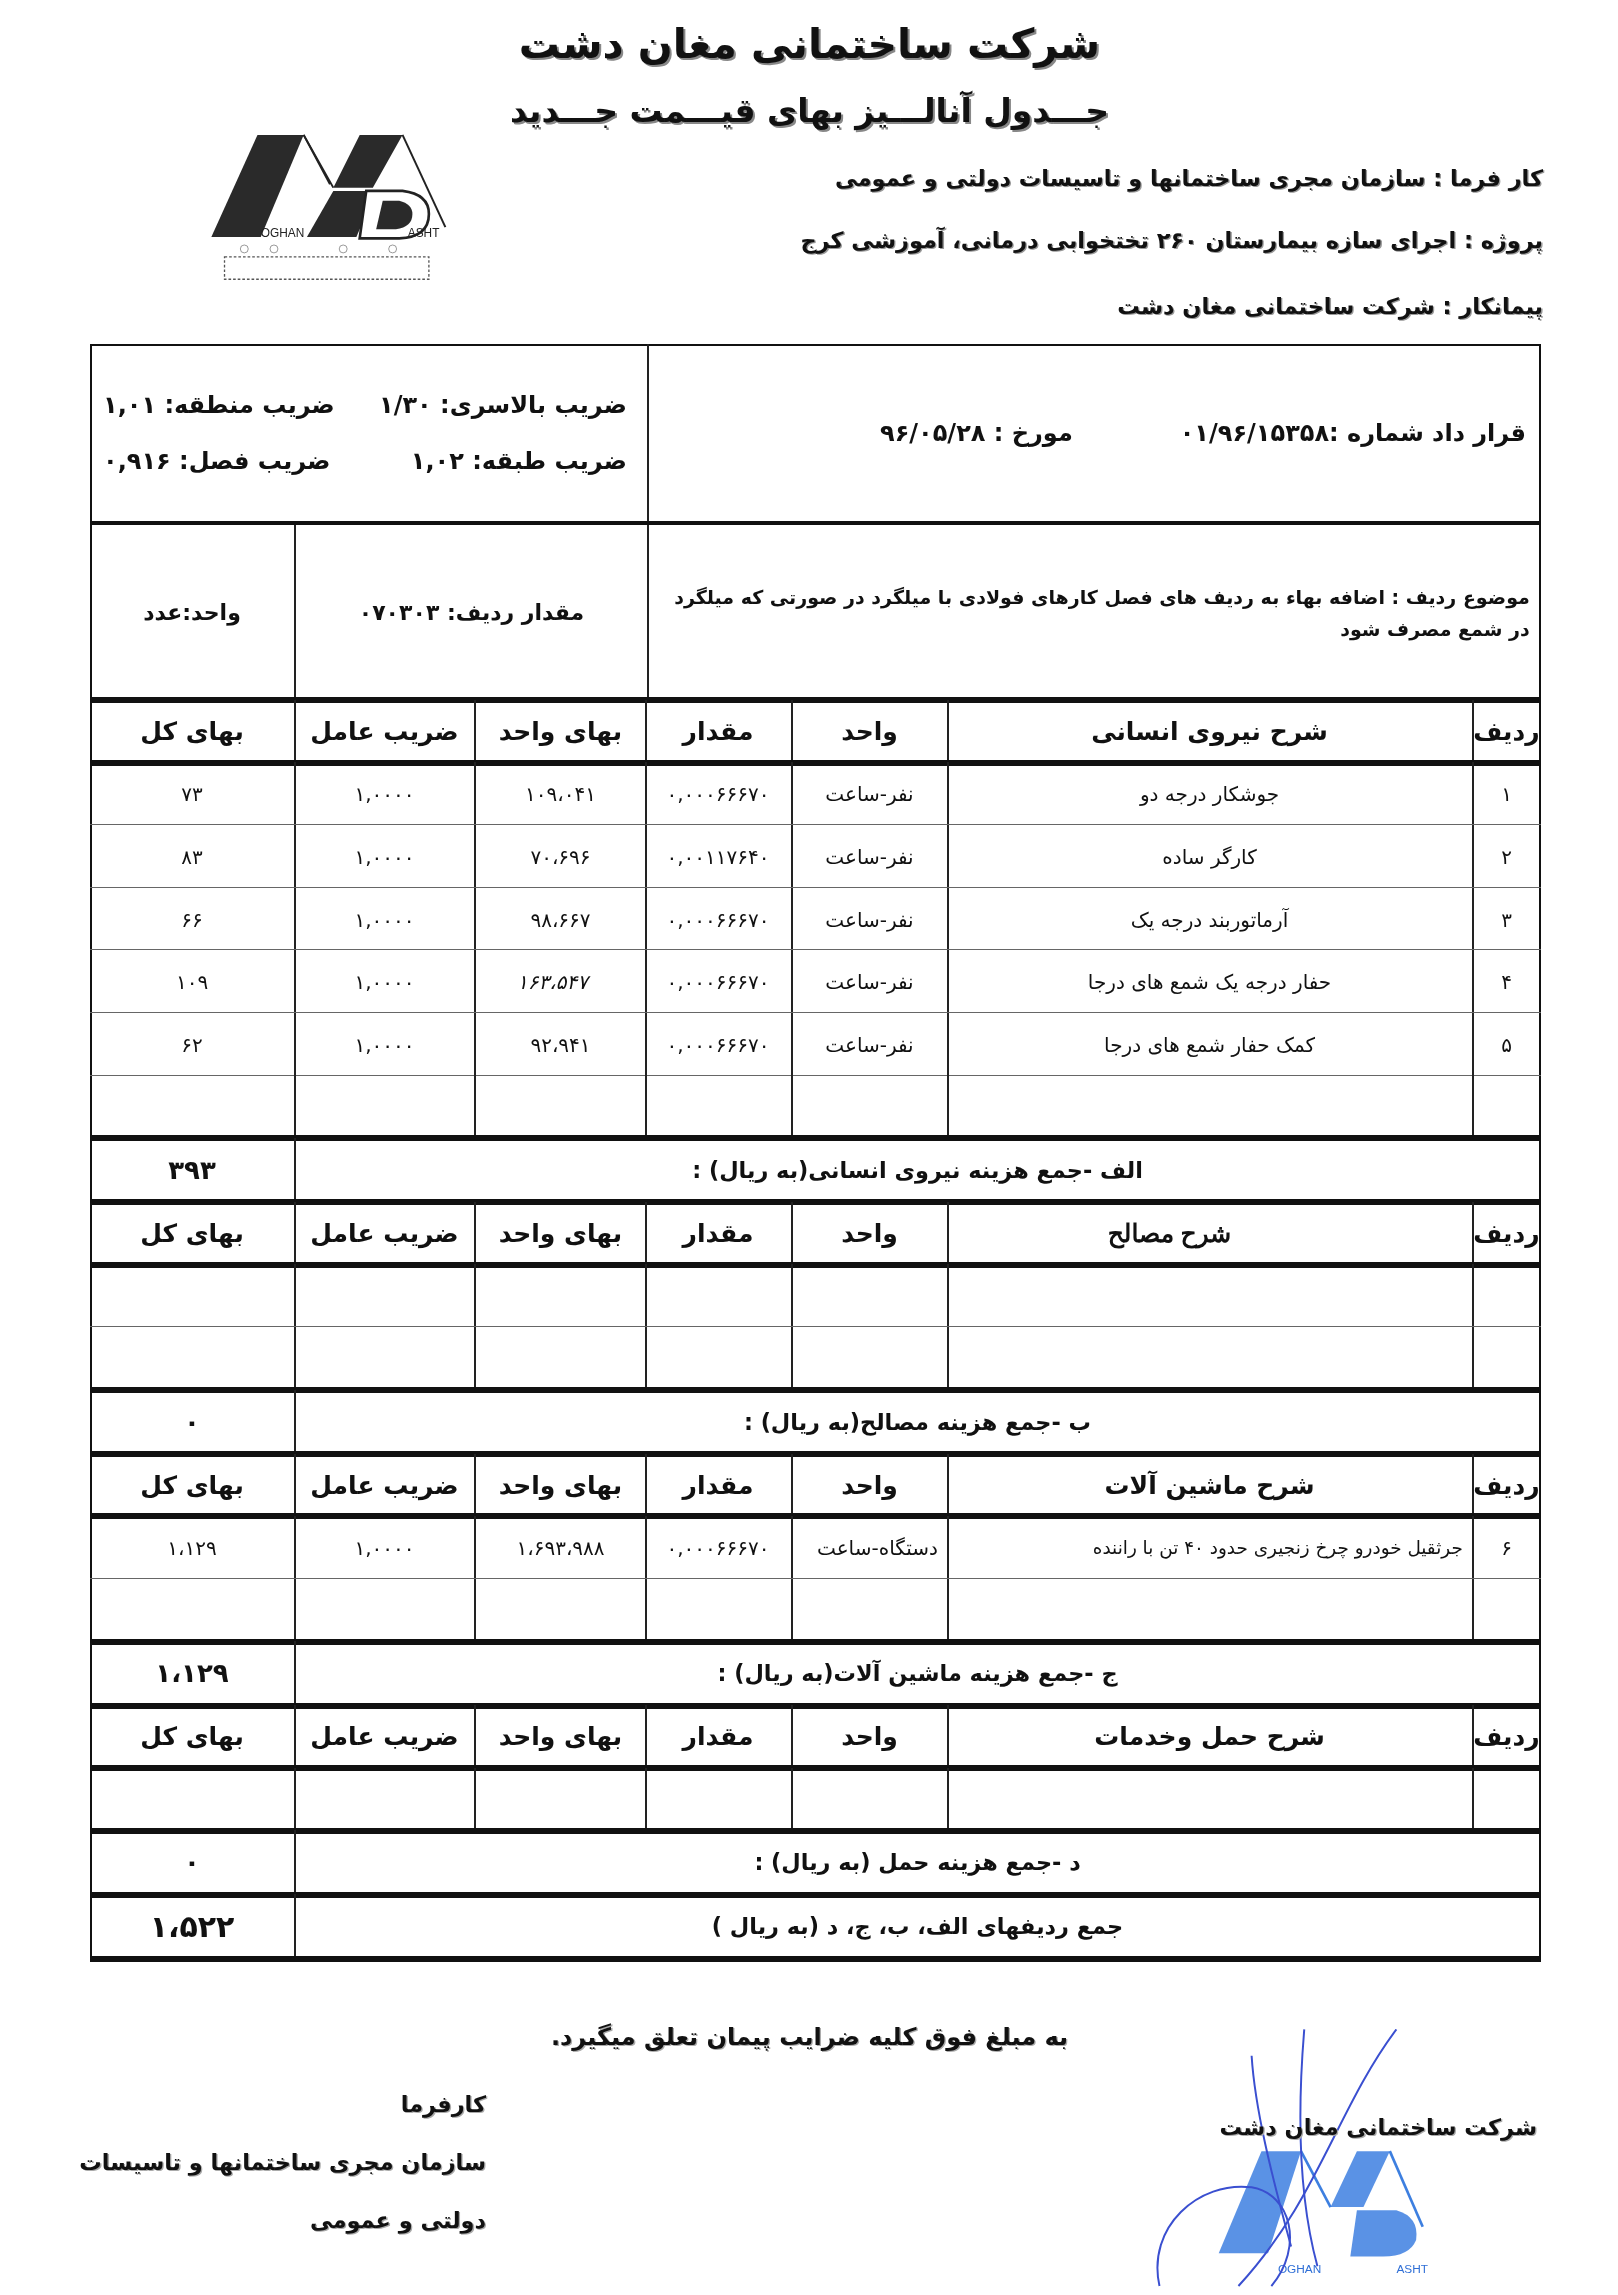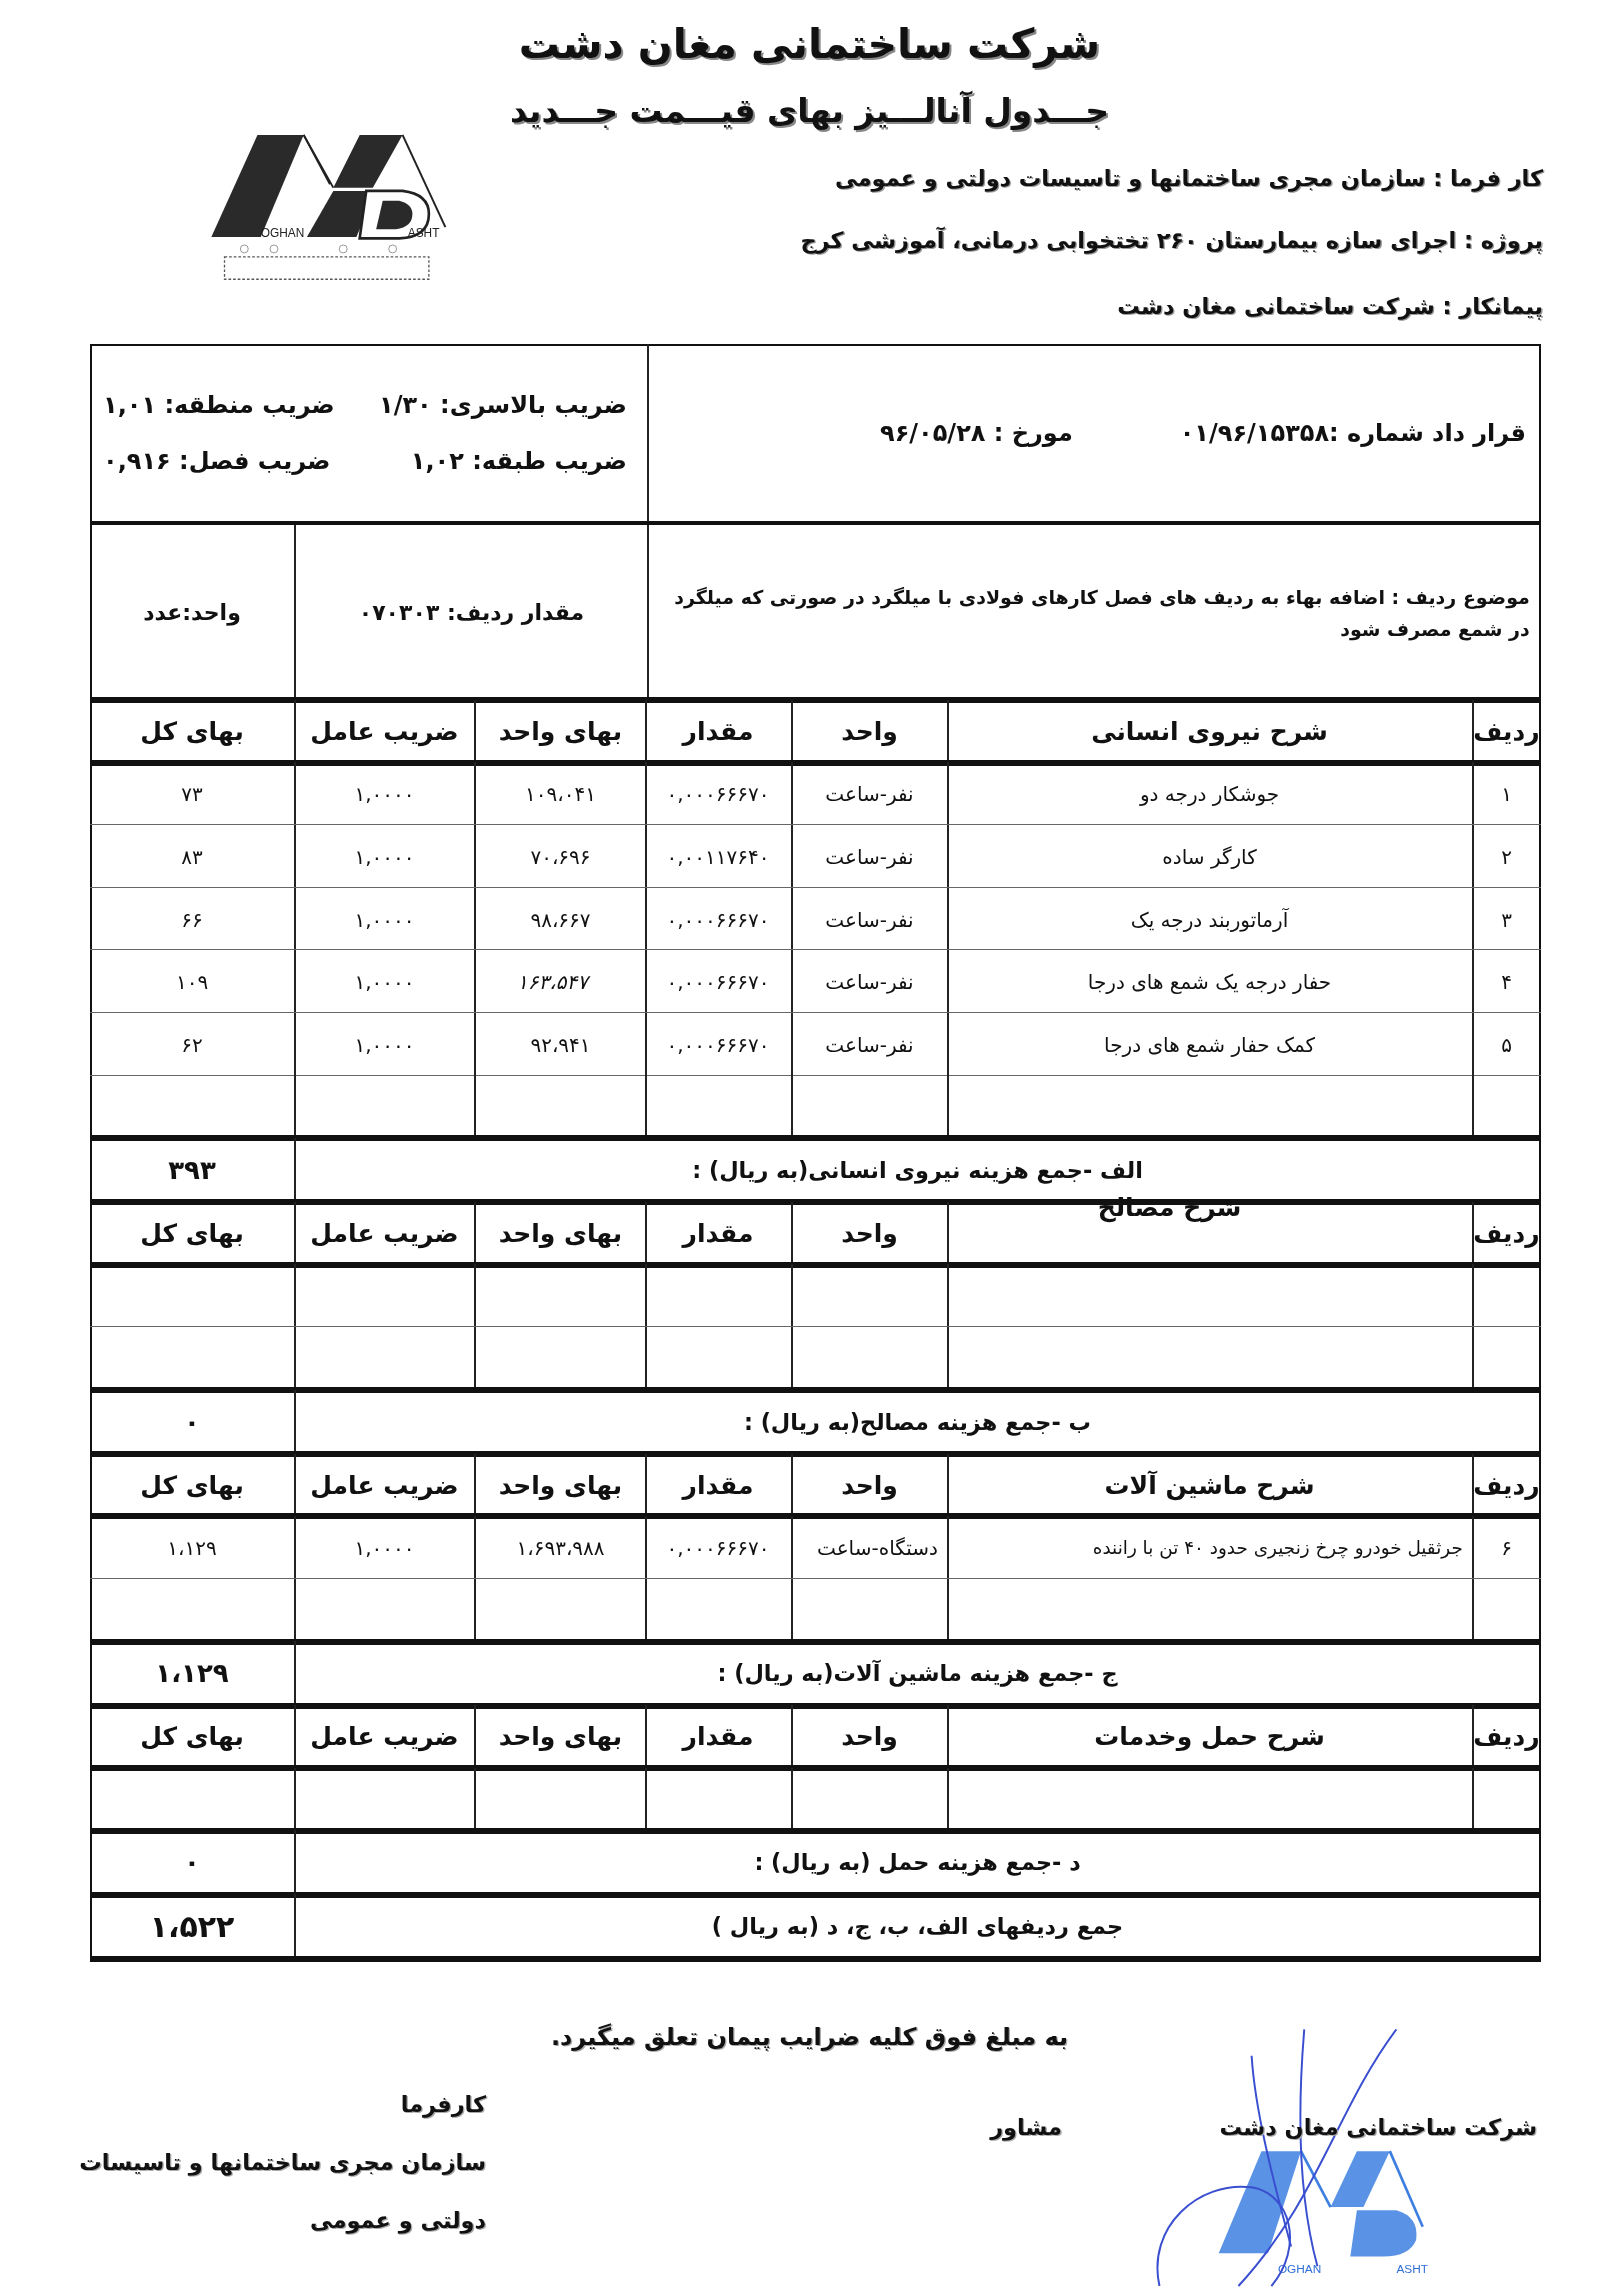--- a/index.html
+++ b/index.html
@@ -197,21 +197,21 @@
       <div class="vl" style="left:384px;top:858px;height:63px;"></div>
       <div class="vl" style="left:555px;top:858px;height:63px;"></div>
       <div class="vl" style="left:701px;top:858px;height:63px;"></div>
       <div class="vl" style="left:857px;top:858px;height:63px;"></div>
       <div class="vl" style="left:1382px;top:858px;height:63px;"></div>
       <div class="cell hdr" style="left:0px;top:858px;width:204px;height:63px;">بهای کل</div>
       <div class="cell hdr" style="left:204px;top:858px;width:181px;height:63px;">ضریب عامل</div>
       <div class="cell hdr" style="left:385px;top:858px;width:171px;height:63px;">بهای واحد</div>
       <div class="cell hdr" style="left:555px;top:858px;width:146px;height:63px;">مقدار</div>
       <div class="cell hdr" style="left:702px;top:858px;width:155px;height:63px;">واحد</div>
-      <div class="cell hdr" style="left:857px;top:832px;width:445px;height:63px;">شرح مصالح</div>
+      <div class="cell hdr" style="left:857px;top:858px;width:445px;height:63px;font-family:Liberation Serif, serif;">شرح مصالح</div>
       <div class="cell hdr" style="left:1382px;top:858px;width:69px;height:63px;">ردیف</div>
       <div class="hl" style="left:0;top:918px;width:1451px;height:6px;background:#111;"></div>
       <div class="vl" style="left:204px;top:920px;height:63px;"></div>
       <div class="vl" style="left:384px;top:920px;height:63px;"></div>
       <div class="vl" style="left:555px;top:920px;height:63px;"></div>
       <div class="vl" style="left:701px;top:920px;height:63px;"></div>
       <div class="vl" style="left:857px;top:920px;height:63px;"></div>
       <div class="vl" style="left:1382px;top:920px;height:63px;"></div>
       <div class="cell" style="left:0px;top:920px;width:204px;height:63px;"></div>
       <div class="cell" style="left:204px;top:920px;width:181px;height:63px;"></div>
@@ -338,20 +338,19 @@
     <path d="M60,390 C40,300 120,230 200,240 C260,250 280,330 230,390" fill="none" stroke="#3a4fd0" stroke-width="3"></path>
     <path d="M200,40 C205,120 230,220 260,330" fill="none" stroke="#3a4fd0" stroke-width="3"></path>
     <path d="M280,0 C270,120 270,250 300,360" fill="none" stroke="#3a4fd0" stroke-width="3"></path>
     <path d="M420,0 C330,120 300,260 180,390" fill="none" stroke="#3a4fd0" stroke-width="3"></path>
   </svg>
 </div>
 <div class="abs sig" style="right:82px;top:2098px;">
   <div>شرکت ساختمانی  مغان دشت</div>
 </div>
 <div class="abs sig" style="right:557px;top:2098px;">
-  <div>مشاور</div>
 </div>
 <div class="abs sig" style="right:1133px;top:2075px;">
   <div>کارفرما</div>
   <div>سازمان مجری ساختمانها و تاسیسات</div>
   <div>دولتی و عمومی</div>
 </div>
 
 
 </body></html>

